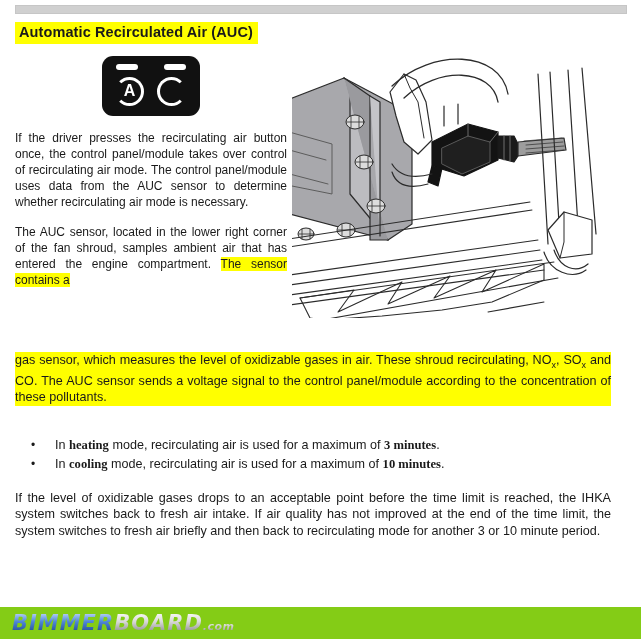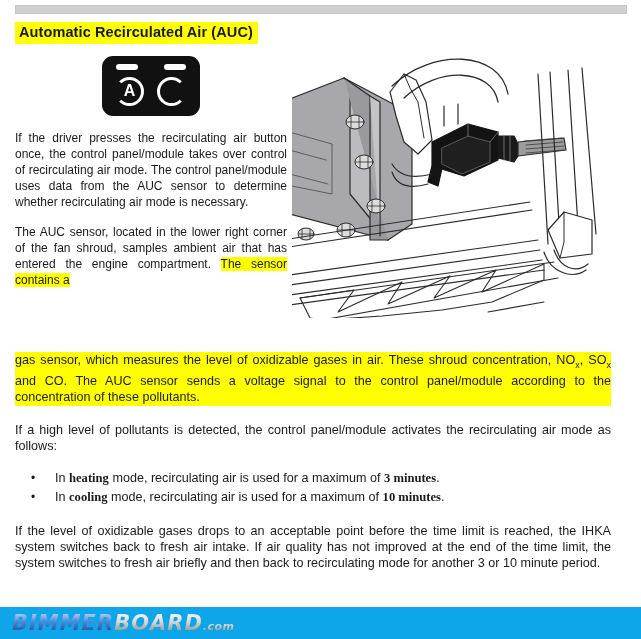--- a/index.html
+++ b/index.html
@@ -182,21 +182,21 @@
   b.em { font-weight: bold; font-family: Liberation Serif, serif; }
   sub { font-size: 9px; }
 
   
   .footer {
     position: absolute;
     left: 0;
     bottom: 0;
     width: 641px;
     height: 32px;
-    background: #0ea5e9;
+    background: #84cc16;
     overflow: hidden;
   }
   .logo {
     position: absolute;
     left: 12px;
     top: 4px;
     font-size: 21px;
     font-weight: bold;
     font-style: italic;
     letter-spacing: 1px;
@@ -330,26 +330,25 @@
           </g>
         </svg>
       </div>
     </div>
 
   </div>
 
   <div class="fullwidth">
 
     <p class="wide block-hl"><span>gas sensor, which measures the level of oxidizable gases in air.   These shroud</span>
-      <span><span>concentration, NO</span><sub>x</sub><span>, SO</span><sub>x</sub><span> and CO.  The AUC sensor sends a voltage signal to the control</span></span>
+      <span><span>recirculating, NO</span><sub>x</sub><span>, SO</span><sub>x</sub><span> and CO.  The AUC sensor sends a voltage signal to the control</span></span>
       <span>panel/module according to the concentration of these pollutants.</span></p>
 
     <div class="spacer-md"></div>
 
-    <p class="wide">If a high level of pollutants is detected, the control panel/module activates the recirculating air mode as follows:</p>
 
     <div class="spacer-sm"></div>
 
     <ul class="bullets">
       <li><span class="dot">•</span><span>In </span><b class="em">heating</b><span> mode, recirculating air is used for a maximum of </span><b class="em">3 minutes</b><span>.</span></li>
       <li><span class="dot">•</span><span>In </span><b class="em">cooling</b><span> mode, recirculating air is used for a maximum of </span><b class="em">10 minutes</b><span>.</span></li>
     </ul>
 
     <div class="spacer-md"></div>
 

